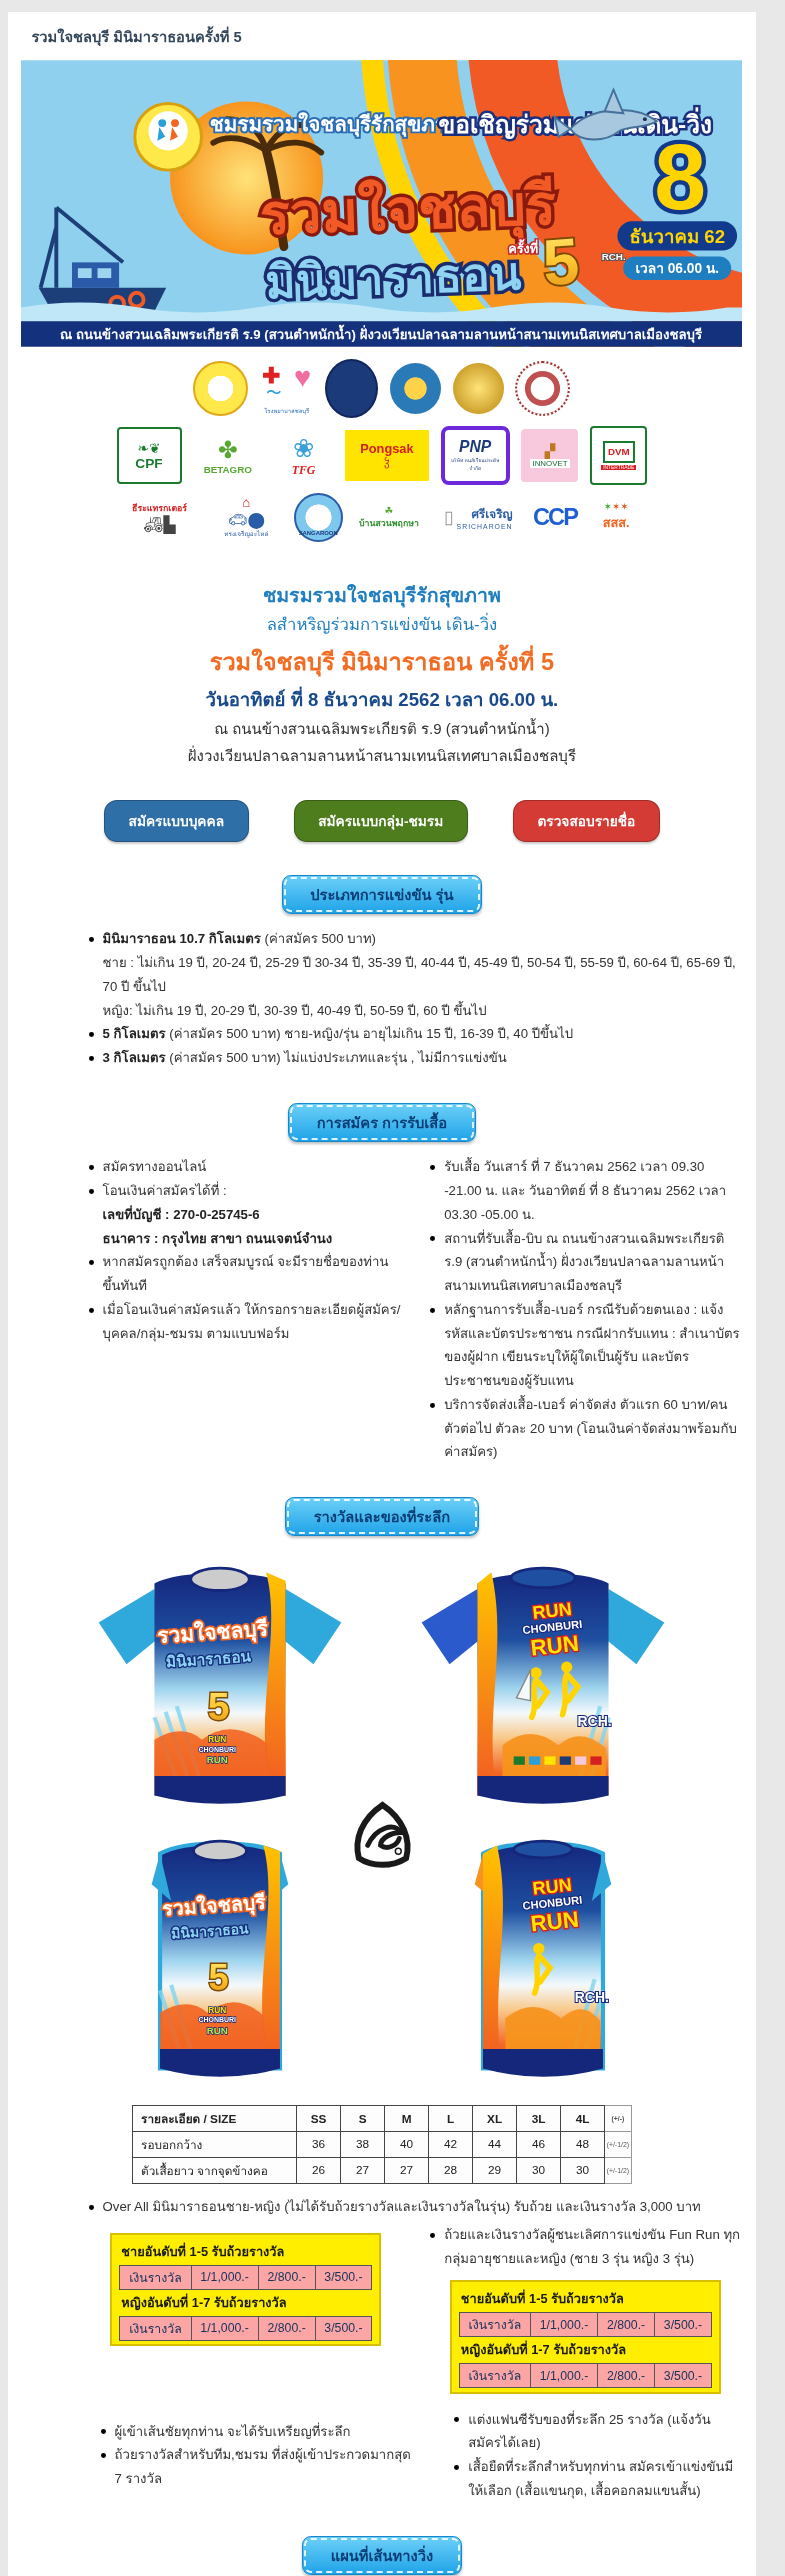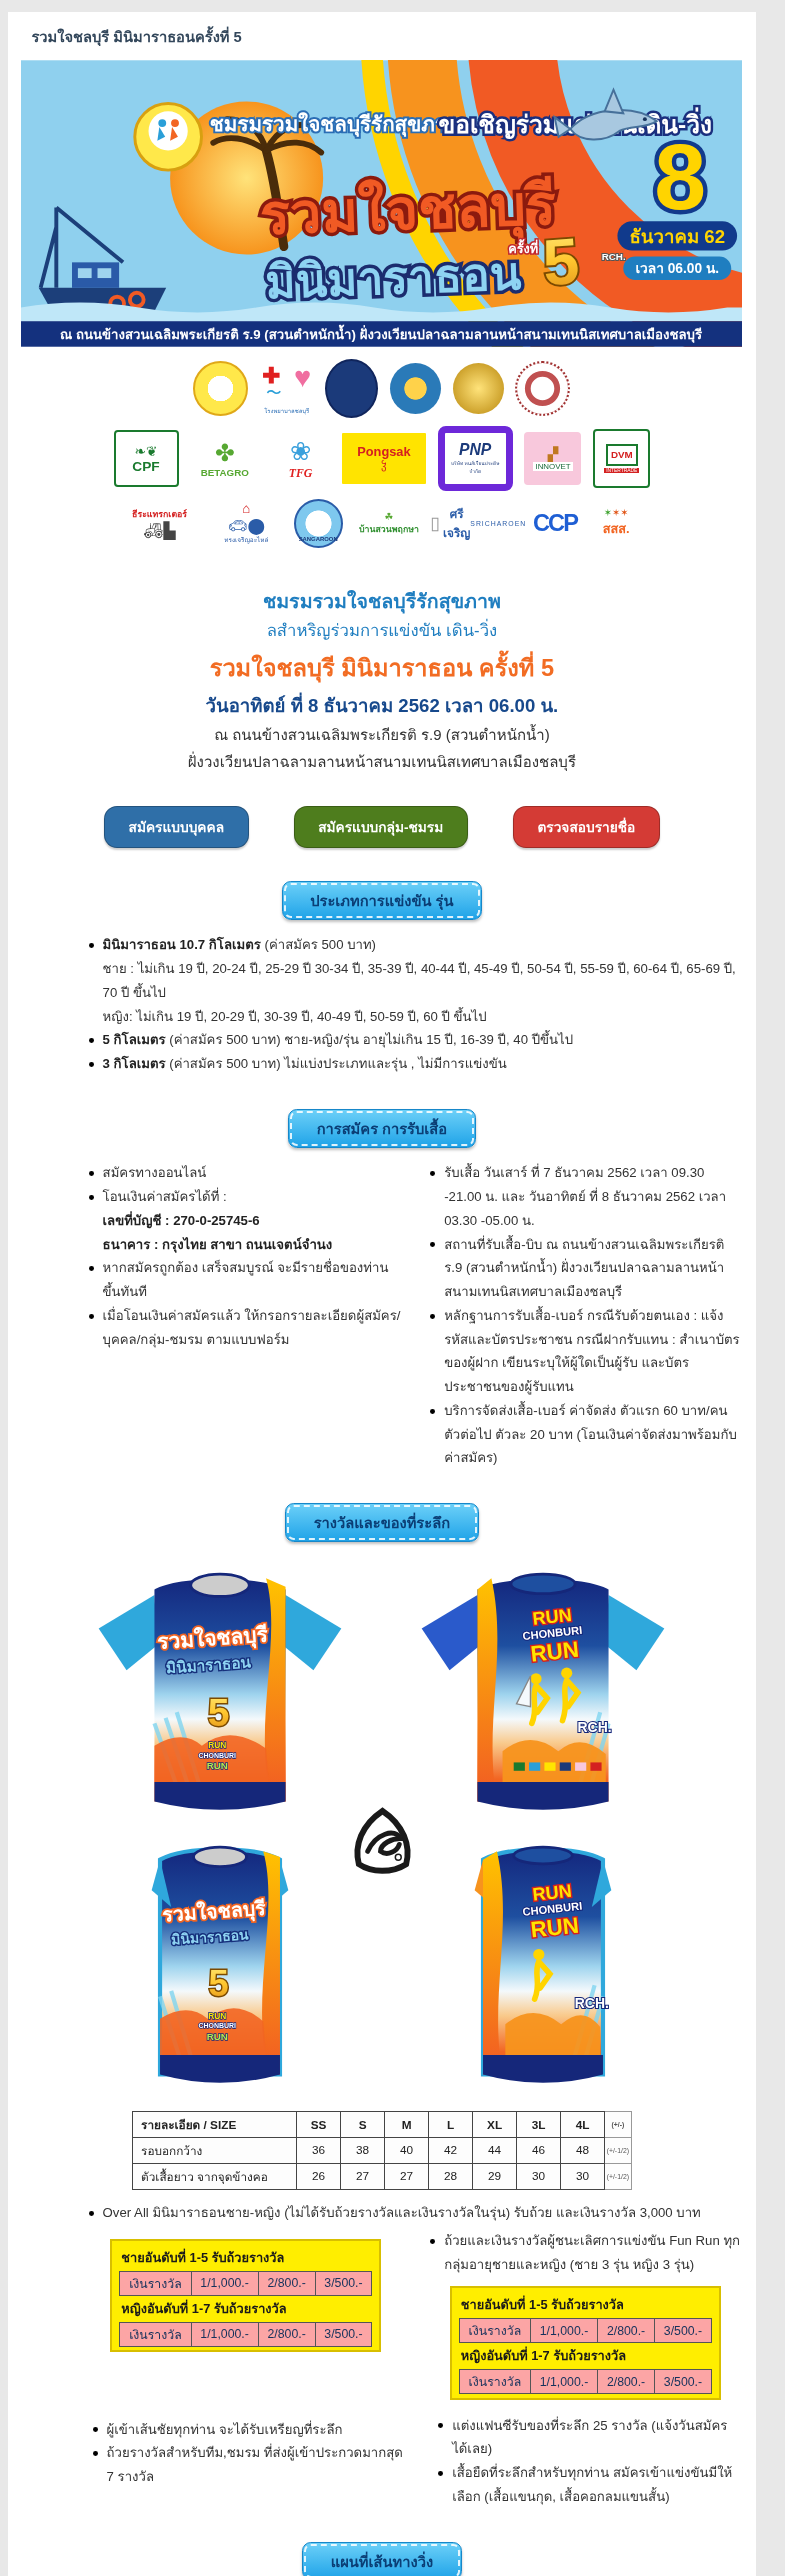--- a/index.html
+++ b/index.html
@@ -182,21 +182,21 @@
         <span style="color:#57a832;font-weight:bold;font-size:9.8px">BETAGRO</span>
       </div>
       <div class="sp" style="width:59px">
         <span style="color:#3aa0dc;font-size:25.5px">❀</span>
         <span style="color:#e02020;font-weight:bold;font-style:italic;font-size:11.8px;font-family:'Liberation Serif',serif">TFG</span>
       </div>
       <div class="sp box" style="width:84px;height:51px;background:#ffe400;border-radius:1px">
         <span style="color:#d42020;font-size:12.8px;font-weight:bold">Pongsak</span>
         <span style="color:#d42020;font-size:10.8px">ჴ</span>
       </div>
-      <div class="sp box" style="width:61px;height:51px;border:7px solid #6d28d9;border-radius:7.9px">
+      <div class="sp box" style="width:61px;height:51px;border:4px solid #6d28d9;border-radius:7.9px">
         <span style="color:#1b3a7a;font-weight:bold;font-style:italic;font-size:15.7px">PNP</span>
         <span style="font-size:4.9px;color:#1b3a7a">บริษัท หนส์เรียนประดิษ จำกัด</span>
       </div>
       <div class="sp box" style="width:57px;height:53px;background:#f8c8dc">
         <span style="color:#c07820;font-size:13.7px">▞</span>
         <span style="color:#1a6a3a;font-size:7.9px;background:#fff;padding:0 2px">INNOVET</span>
       </div>
       <div class="sp box" style="width:53px;height:55px;border:2px solid #1a7a2e">
         <span style="color:#d42020;font-weight:bold;font-size:9.8px;border:2px solid #1a7a2e;padding:3.9px 2.9px;transform:rotate(0deg)">DVM</span>
         <span style="background:#d42020;color:#fff;font-size:4.9px;padding:0 2px;margin-top:2px">INTERTRADE</span>
@@ -216,21 +216,21 @@
         <div class="circ" style="width:45px;height:45px;background:radial-gradient(#fff 40%,#7ec8ee 42%);border:2px solid #2a5ca8;display:flex;align-items:flex-end;justify-content:center">
           <span style="color:#1b3a7a;font-size:5.9px;font-weight:bold;padding-bottom:3.9px">SANGAROON</span>
         </div>
       </div>
       <div class="sp" style="width:69px">
         <span style="color:#57a832;font-size:9.8px">☘</span>
         <span style="color:#2f8f2f;font-weight:bold;font-size:8.8px">บ้านสวนพฤกษา</span>
       </div>
       <div class="sp" style="width:86px;flex-direction:row;gap:2.9px">
         <span style="color:#999;font-size:17.7px">▯</span>
-        <span style="display:flex;align-items:center">
+        <span style="display:flex;flex-direction:column;align-items:flex-end">
           <span style="color:#2a5ca8;font-weight:bold;font-size:11.8px">ศรีเจริญ</span>
           <span style="color:#2a5ca8;font-size:6.9px;letter-spacing:1px">SRICHAROEN</span>
         </span>
       </div>
       <div class="sp">
         <span style="color:#1f5fd4;font-weight:bold;font-size:23.6px;letter-spacing:-2px">CCP</span>
       </div>
       <div class="sp" style="width:55px">
         <span style="color:#3aa02a;font-size:9.8px">✶<span style="color:#e05010">✶✶</span></span>
         <span style="color:#f26522;font-weight:bold;font-size:12.8px">สสส.</span>
@@ -468,21 +468,21 @@
           <td>2/800.-</td>
           <td>3/500.-</td>
         </tr>
               </tbody>
             </table>
       </div>
     </div>
   </div>
 
   <div class="cols" style="margin-top:13.7px">
-    <div class="c1 list" style="margin:4px">
+    <div class="c1 list" style="margin:12px">
       <div class="li b"><span>ผู้เข้าเส้นชัยทุกท่าน จะได้รับเหรียญที่ระลึก</span></div>
       <div class="li b"><span>ถ้วยรางวัลสำหรับทีม,ชมรม ที่ส่งผู้เข้าประกวดมากสุด 7 รางวัล</span></div>
     </div>
     <div class="c2 list" style="margin:0">
       <div class="li b"><span>แต่งแฟนซีรับของที่ระลึก 25 รางวัล (แจ้งวันสมัครได้เลย)</span></div>
       <div class="li b"><span>เสื้อยืดที่ระลึกสำหรับทุกท่าน สมัครเข้าแข่งขันมีให้เลือก (เสื้อแขนกุด, เสื้อคอกลมแขนสั้น)</span></div>
     </div>
   </div>
 
   <div class="pill">แผนที่เส้นทางวิ่ง</div>

